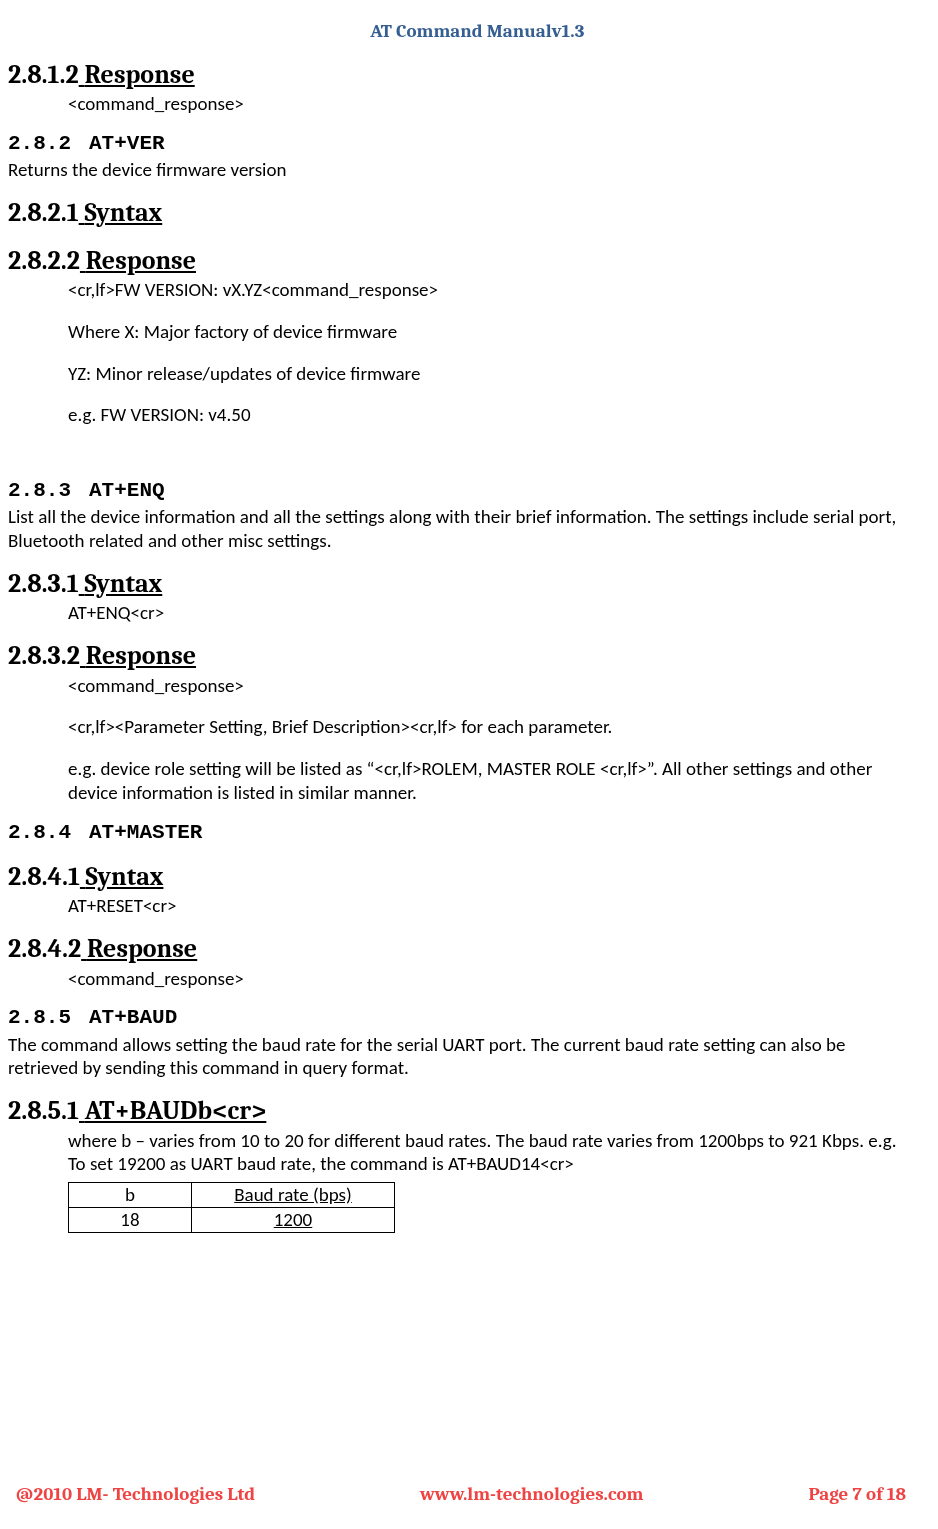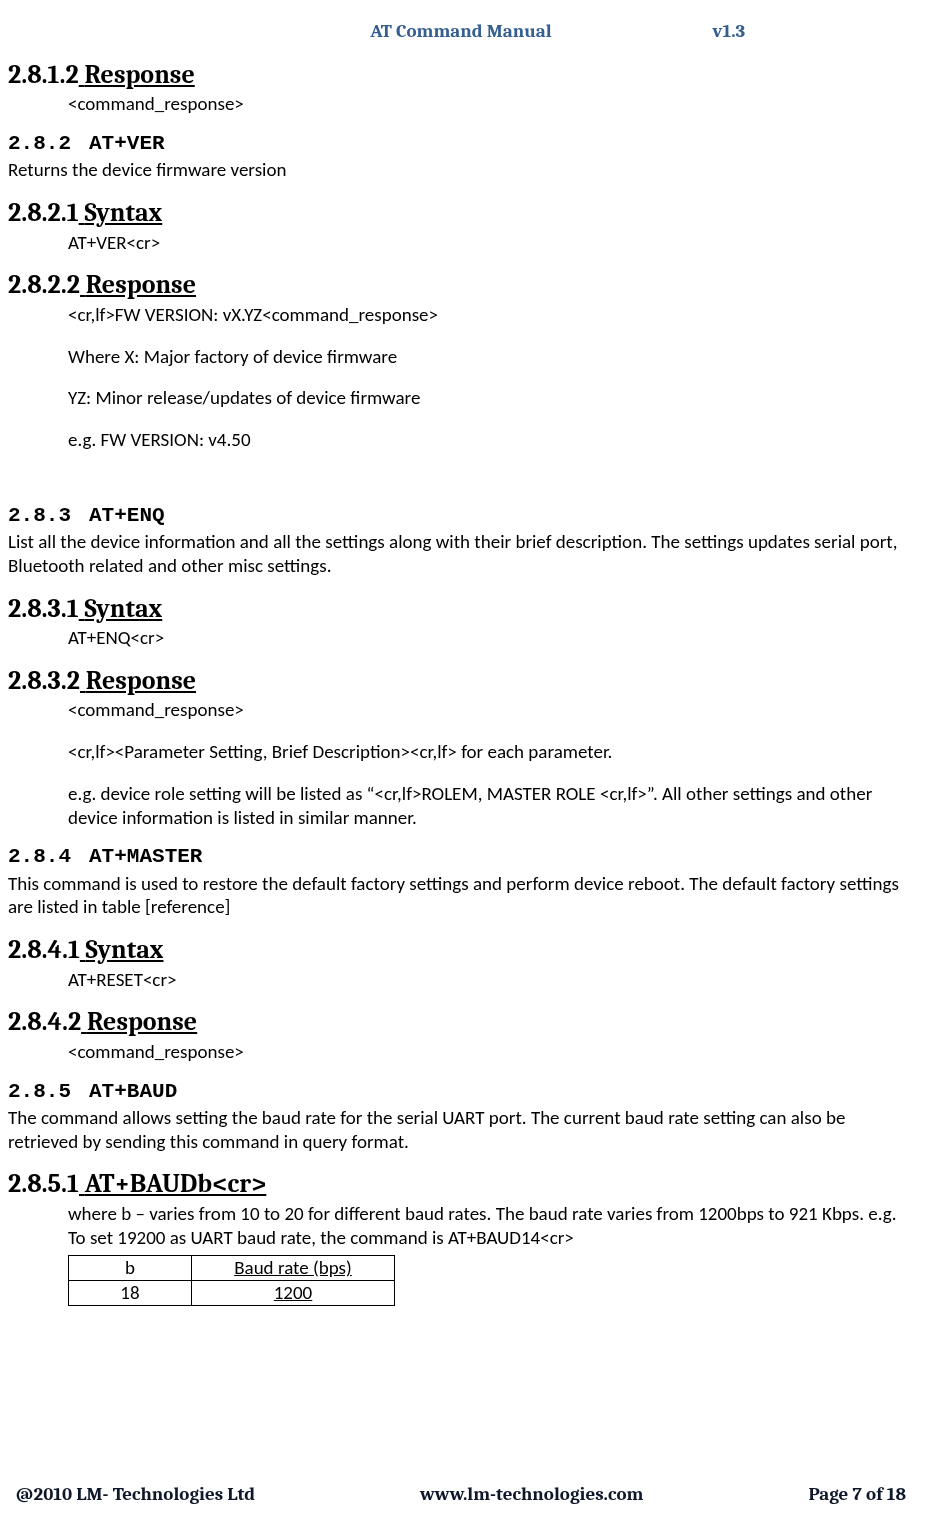--- a/index.html
+++ b/index.html
@@ -25,29 +25,29 @@
       justify-content: space-between;
       color: #365F91;
       font-family: Cambria, Georgia, serif;
       font-weight: bold;
       font-size: 19px;
       margin-bottom: 10px;
       padding-left: 8px;
     }
     .header .spacer-left { flex: 1; }
     .header .title { flex: 0 0 auto; }
-    .header .spacer-right { flex: 1; text-align: center; }
+    .header .spacer-right { flex: 1; text-align: left; }
     .footer {
       position: absolute;
       bottom: 22px;
       left: 16px;
       right: 28px;
       display: flex;
       justify-content: space-between;
-      color: #0f172a;
+      color: #ef4444;
       font-family: Cambria, Georgia, serif;
       font-weight: bold;
       font-size: 19px;
     }
     .h3 {
       font-family: Cambria, Georgia, serif;
       font-weight: bold;
       font-size: 26px;
       text-decoration: underline;
       margin-top: 15px;
@@ -106,62 +106,60 @@
 
   <div class="h2">
     <span class="num">2.8.2</span><span class="gap"></span><span>AT+VER</span>
   </div>
   <div class="body-text">Returns the device firmware version</div>
 
   <div class="h3">
     <span class="num">2.8.2.1</span>
     <span>Syntax</span>
   </div>
-  <div class="indented">AT+VER&lt;cr&gt;</div>
 
   <div class="h3">
     <span class="num">2.8.2.2</span>
     <span>Response</span>
   </div>
   <div class="indented">&lt;cr,lf&gt;FW  VERSION: vX.YZ&lt;command_response&gt;</div>
   <div class="para-space"></div>
   <div class="indented">Where X: Major factory of device firmware</div>
   <div class="para-space"></div>
   <div class="indented">YZ: Minor release/updates of device firmware</div>
   <div class="para-space"></div>
   <div class="indented">e.g. FW VERSION:  v4.50</div>
 
   <div class="para-space"></div>
   <div class="para-space"></div>
 
   <div class="h2">
     <span class="num">2.8.3</span><span class="gap"></span><span>AT+ENQ</span>
   </div>
-  <div class="body-text">List all the device information and all the settings along with their brief description. The settings updates serial port, Bluetooth related and other misc settings.</div>
+  <div class="body-text">List all the device information and all the settings along with their brief information. The settings include serial port, Bluetooth related and other misc settings.</div>
 
   <div class="h3">
     <span class="num">2.8.3.1</span>
     <span>Syntax</span>
   </div>
   <div class="indented">AT+ENQ&lt;cr&gt;</div>
 
   <div class="h3">
     <span class="num">2.8.3.2</span>
     <span>Response</span>
   </div>
   <div class="indented">&lt;command_response&gt;</div>
   <div class="para-space"></div>
   <div class="indented">&lt;cr,lf&gt;&lt;Parameter Setting, Brief Description&gt;&lt;cr,lf&gt; for each parameter.</div>
   <div class="para-space"></div>
   <div class="indented">e.g. device role setting will be listed as “&lt;cr,lf&gt;ROLEM, MASTER ROLE &lt;cr,lf&gt;”. All other settings and other device information is listed in similar manner.</div>
 
   <div class="h2">
     <span class="num">2.8.4</span><span class="gap"></span><span>AT+MASTER</span>
   </div>
-  <div class="body-text">This command is used to restore the default factory settings and perform device reboot. The default factory settings are listed in table [reference]</div>
 
   <div class="h3">
     <span class="num">2.8.4.1</span>
     <span>Syntax</span>
   </div>
   <div class="indented">AT+RESET&lt;cr&gt;</div>
 
   <div class="h3">
     <span class="num">2.8.4.2</span>
     <span>Response</span>

